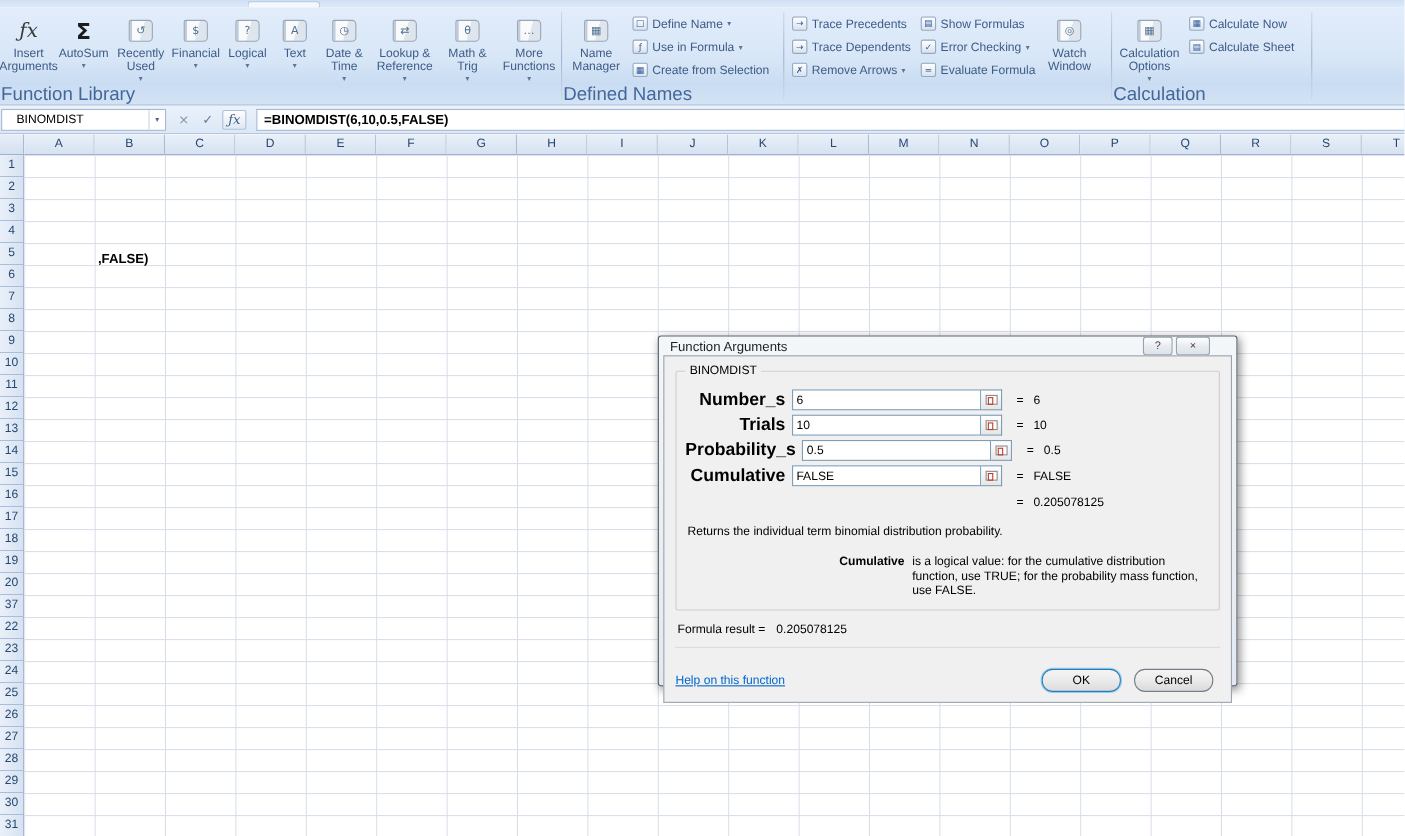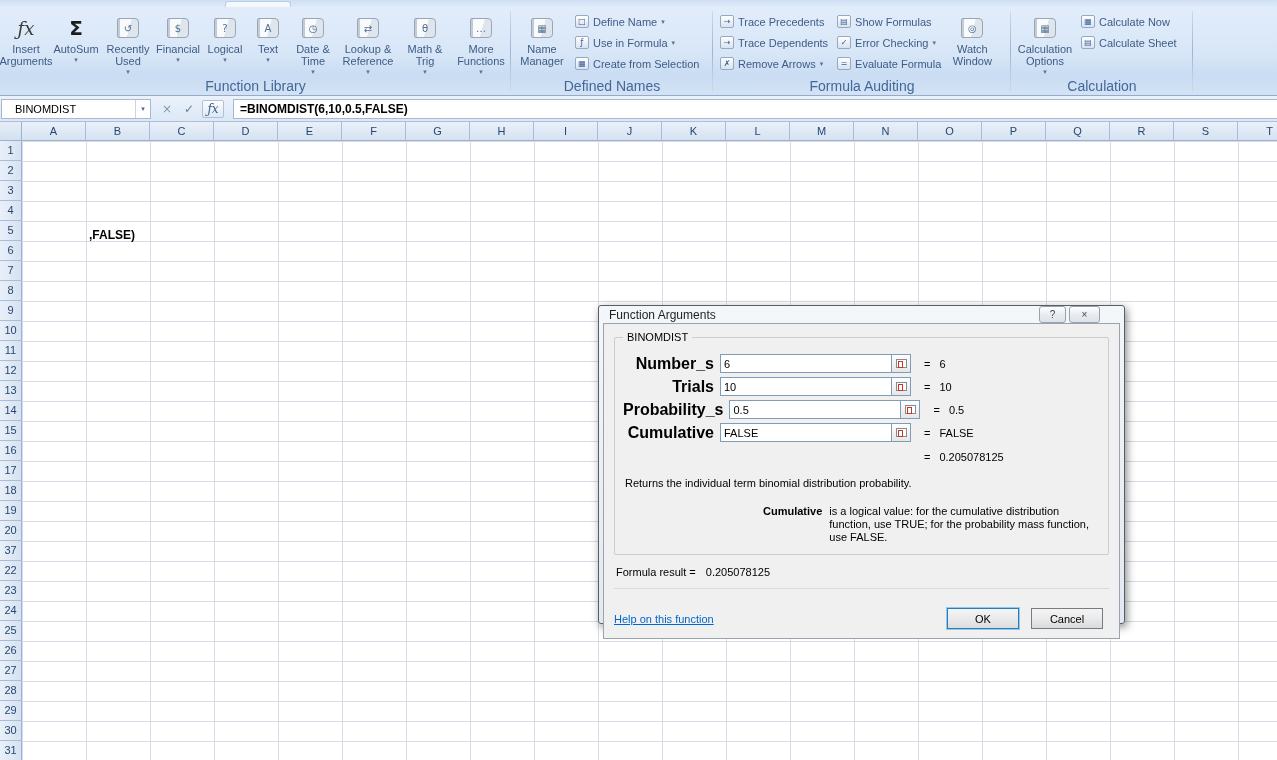--- a/index.html
+++ b/index.html
@@ -14,21 +14,21 @@
     background:#f3f8fd; border:1px solid #b9cce6; border-bottom:none; border-radius:3px 3px 0 0; }
 
   
   .ribbon { position:absolute; top:7px; left:0; width:100%; height:89px; display:flex;
     background:linear-gradient(180deg,#e2edfb 0%,#d7e6f7 55%,#c9dcf2 78%,#d3e3f5 100%);
     border-bottom:1px solid #95abc9; }
   .rgroup { position:relative; height:100%; display:flex; flex-direction:column; padding:2px 1px 1px; }
   .rgroup::after { content:""; position:absolute; right:0; top:4px; bottom:4px; width:1px;
     background:linear-gradient(#cdd9ea,#9fb4d2,#cdd9ea); }
   .rgroup-items { flex:1; display:flex; align-items:stretch; gap:1px; padding-left:2px; }
-  .rgroup-label { height:15px; line-height:14px; text-align:center; font-size:14px; color:#44679a; }
+  .rgroup-label { height:15px; line-height:14px; text-align:left; font-size:17px; color:#44679a; }
 
   .bigbtn { display:flex; flex-direction:column; align-items:center; padding-top:4px;
     border-radius:3px; color:#3e5c85; cursor:default; }
   .bicon { height:30px; display:flex; align-items:center; justify-content:center;
     font-family:"DejaVu Sans",sans-serif; }
   .lbl { font-size:11px; line-height:12px; text-align:center; }
   .dd { font-size:7px; line-height:8px; margin-top:1px; color:#5d7396; font-family:"DejaVu Sans",sans-serif; }
 
   .w40{width:40px}.w44{width:44px}.w46{width:46px}.w48{width:48px}.w50{width:50px}
   .w52{width:52px}.w56{width:56px}.w58{width:58px}.w60{width:60px}.w62{width:62px}
@@ -123,21 +123,21 @@
   .dlg-desc { font-size:11px; margin-top:7px; padding-left:2px; }
   .arg-help { display:flex; margin-top:16px; }
   .arg-help-spacer { flex:0 0 140px; }
   .arg-help-name { font-weight:700; font-size:11px; white-space:nowrap; }
   .arg-help-text { font-size:11px; margin-left:7px; width:302px; line-height:13px; }
 
   .formula-result { display:flex; gap:10px; margin-top:11px; padding-left:2px; font-size:11px; }
   .dlg-sep { border-top:1px solid #dadada; margin-top:10px; }
   .dlg-footer { display:flex; align-items:center; margin-top:19px; }
   .help-link { flex:1; font-size:11px; color:#0066cc; text-decoration:underline; cursor:pointer; }
-  .btn { width:72px; height:21px; font-size:11px; border-radius:0; margin-left:12px;
+  .btn { width:72px; height:21px; font-size:11px; border-radius:10px; margin-left:12px;
     font-family:inherit; }
   .btn-ok { border:1px solid #2c7cb8; box-shadow:0 0 0 1px #8ecbf0;
     background:linear-gradient(#f4f4f4,#ebebeb 50%,#dcdcdc); }
   .btn-cancel { border:1px solid #747d85; margin-right:6px;
     background:linear-gradient(#f4f4f4,#ebebeb 50%,#dadada); }
 </style>
 </head>
 <body>
 
 <div class="app">
@@ -279,21 +279,20 @@
             <span>Evaluate Formula</span>
           </div>
         </div>
         <div class="bigbtn w52">
           <div class="bicon">
               <span class="book">◎</span>
             </div>
           <div class="lbl">Watch Window</div>
         </div>
       </div>
-      <div class="rgroup-label">Formula Auditing</div>
     </div>
 
     <div class="rgroup" style="width:182px">
       <div class="rgroup-items">
         <div class="bigbtn w62">
           <div class="bicon">
               <span class="book">▦</span>
             </div>
           <div class="lbl">Calculation Options</div>
           <div class="dd">▾</div>

